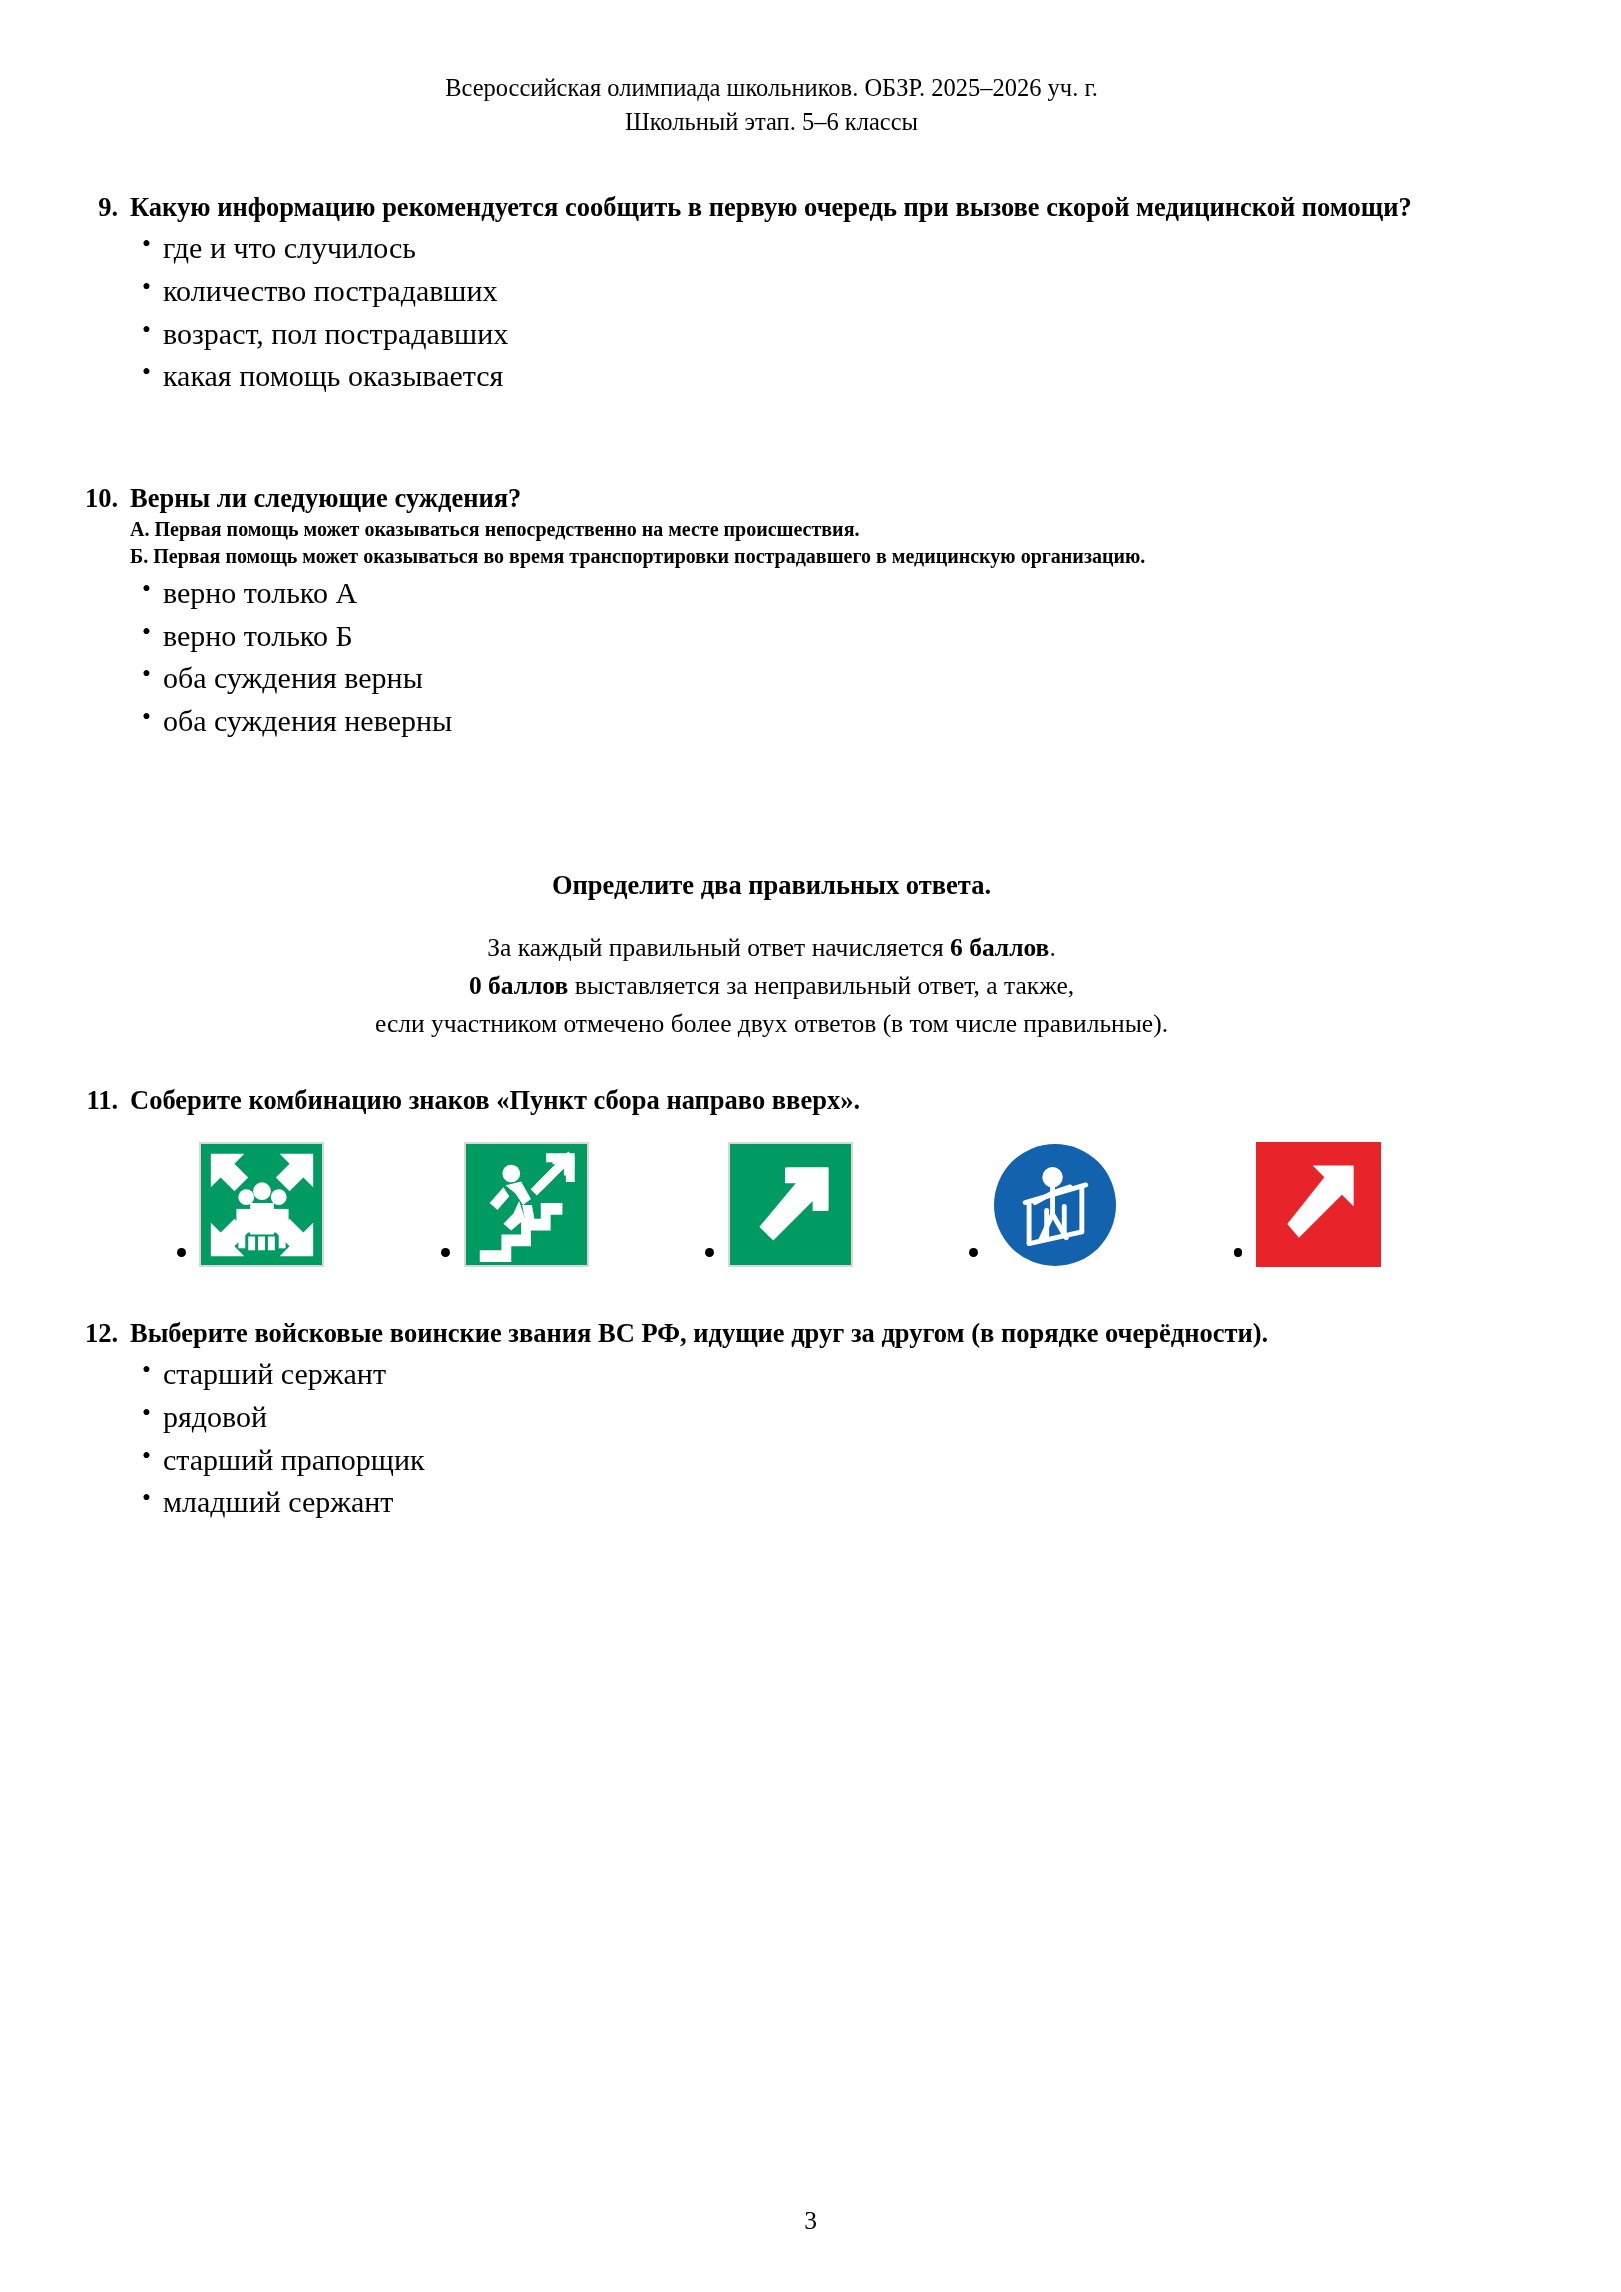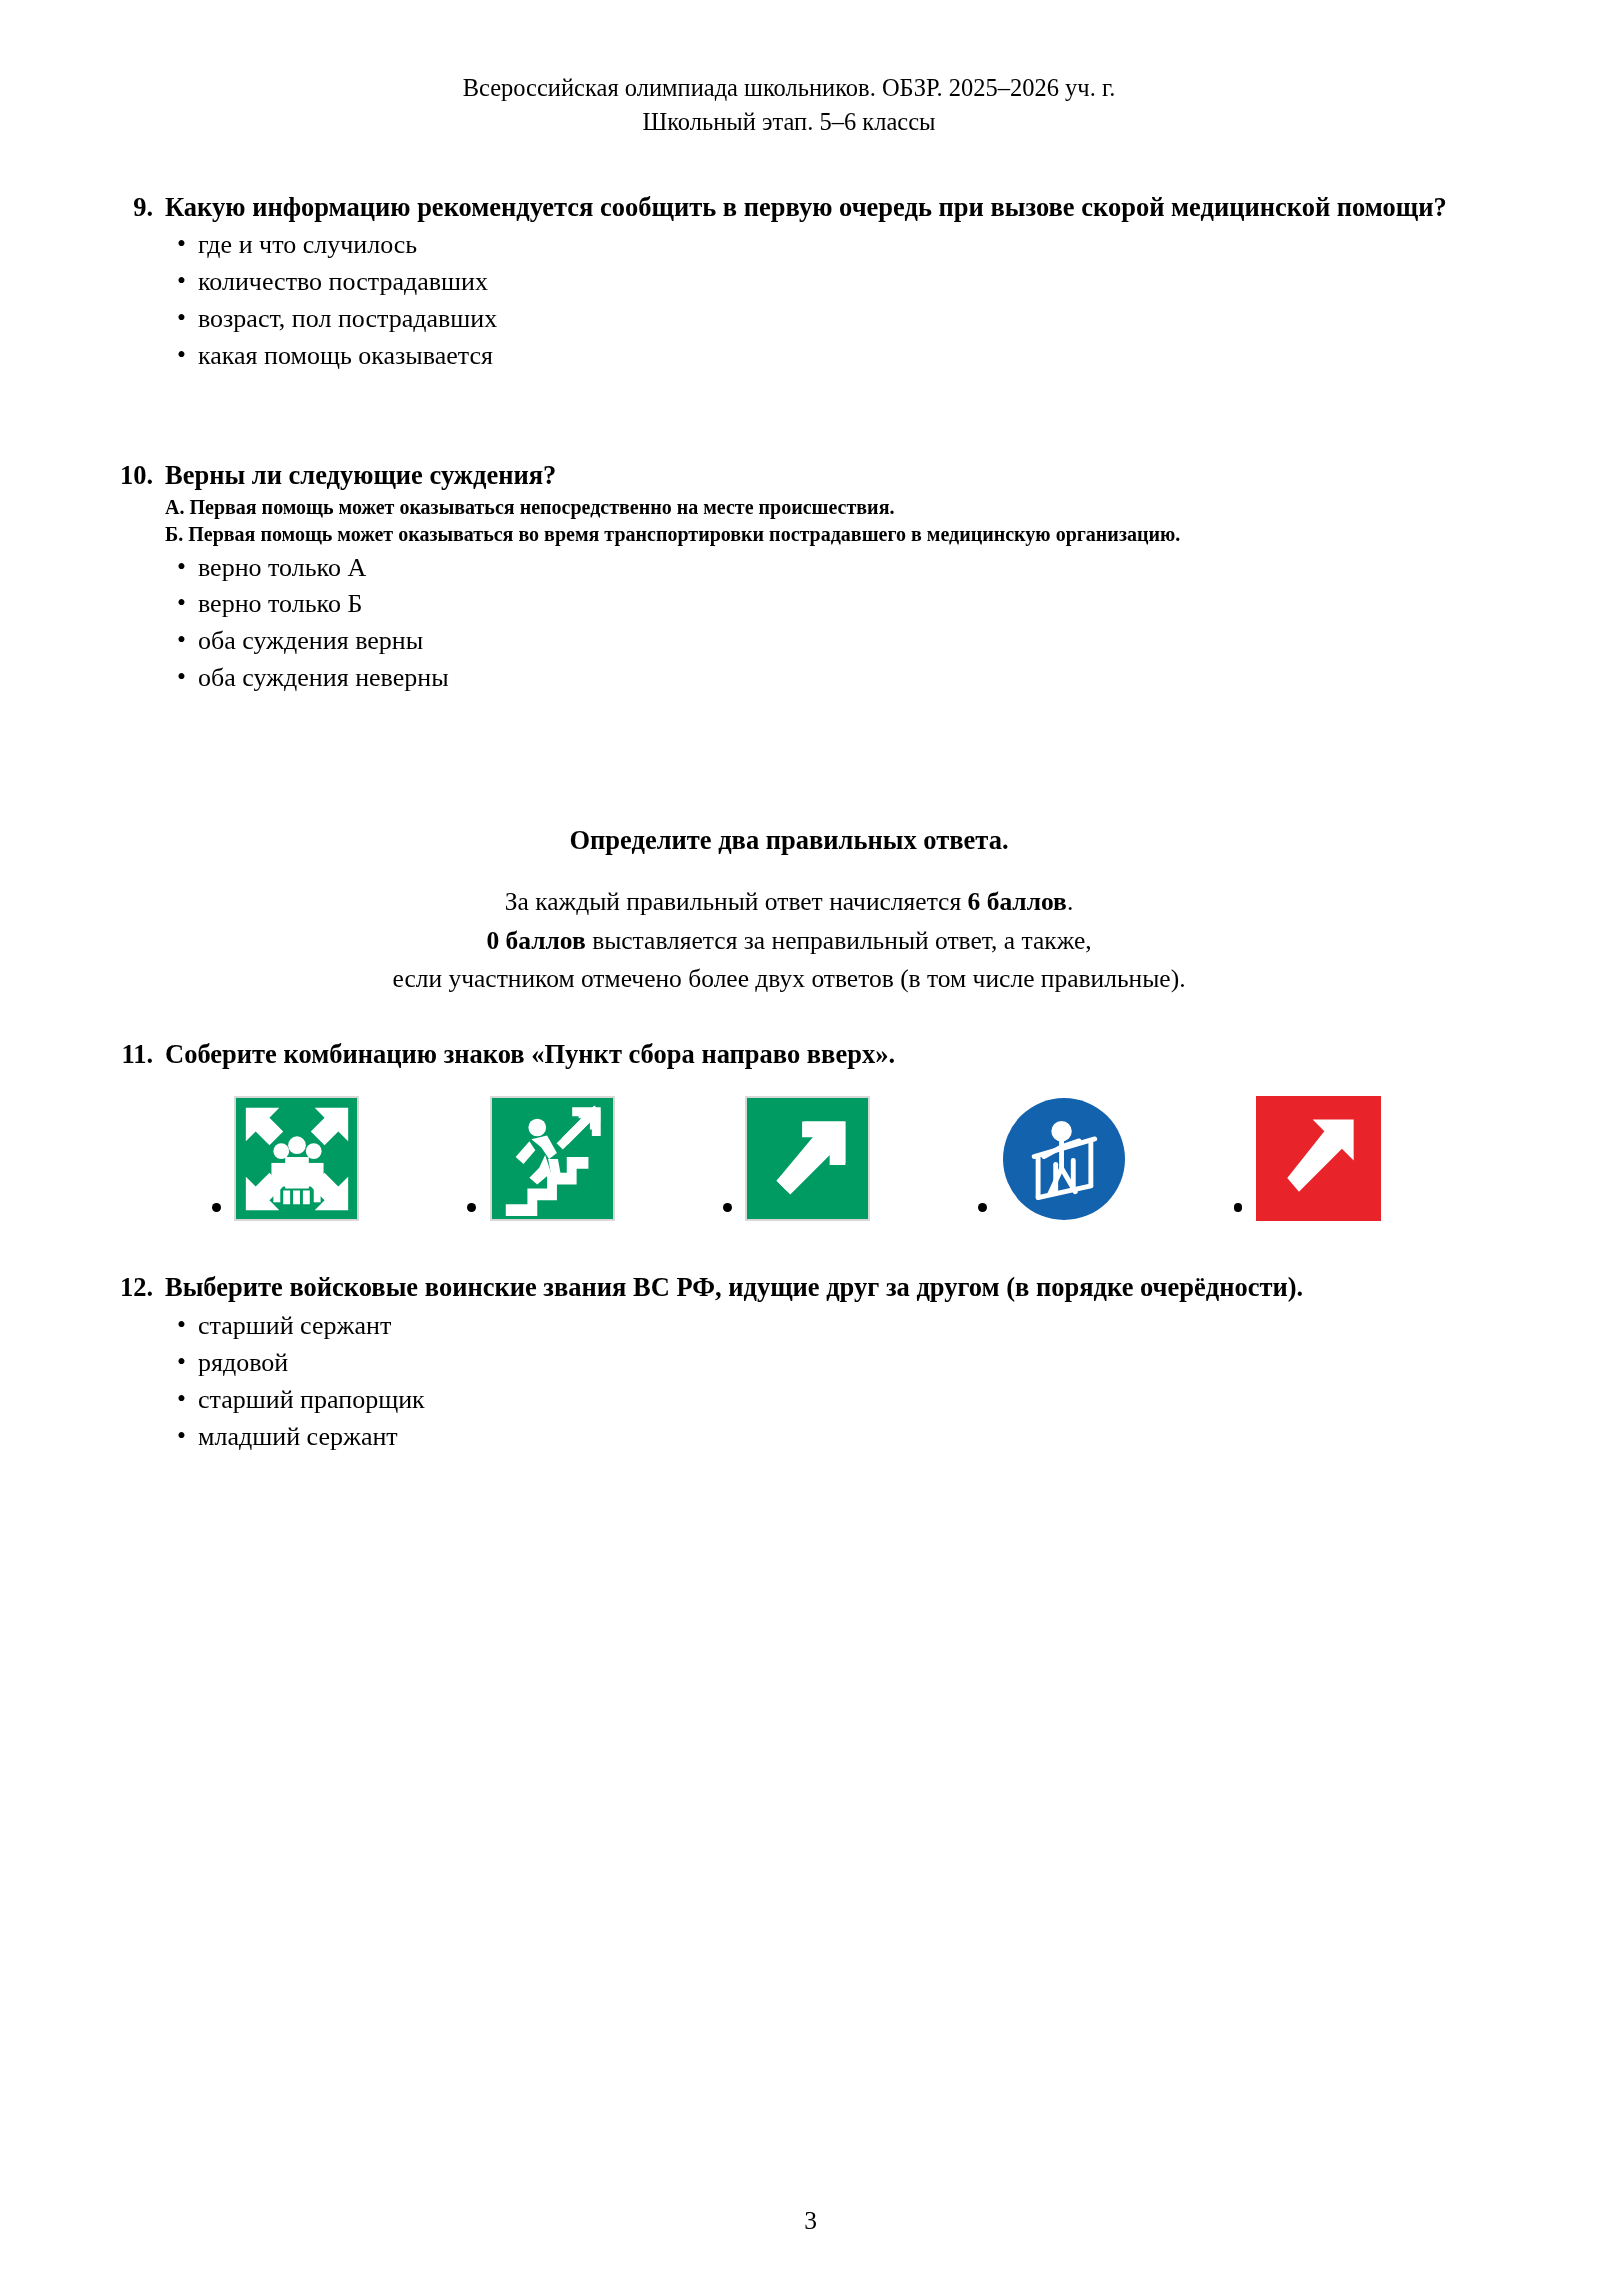--- a/index.html
+++ b/index.html
@@ -12,21 +12,21 @@
     height: 2293px;
     font-family: "Liberation Serif", serif;
     color: #000000;
     position: relative;
     overflow: hidden;
   }
   .page {
     width: 1621px;
     height: 2293px;
     box-sizing: border-box;
-    padding: 71px 147px 0 104px;
+    padding: 71px 147px 0 69px;
     position: relative;
   }
   .header {
     text-align: center;
     font-size: 24.5px;
     line-height: 1.38;
     margin: 0 0 51px 0;
   }
   .header div { white-space: nowrap; }
 
@@ -57,21 +57,21 @@
   }
   .q-text.justify-full {
     text-align: justify;
   }
   .options {
     margin: 2px 0 0 0;
     padding: 0;
     list-style: none;
   }
   .options li {
-    font-size: 26px;
+    font-size: 30px;
     line-height: 1.42;
     padding-left: 94px;
     position: relative;
   }
   .options li::before {
     content: "\2022";
     position: absolute;
     left: 73px;
     top: -1px;
     font-size: 25.5px;

